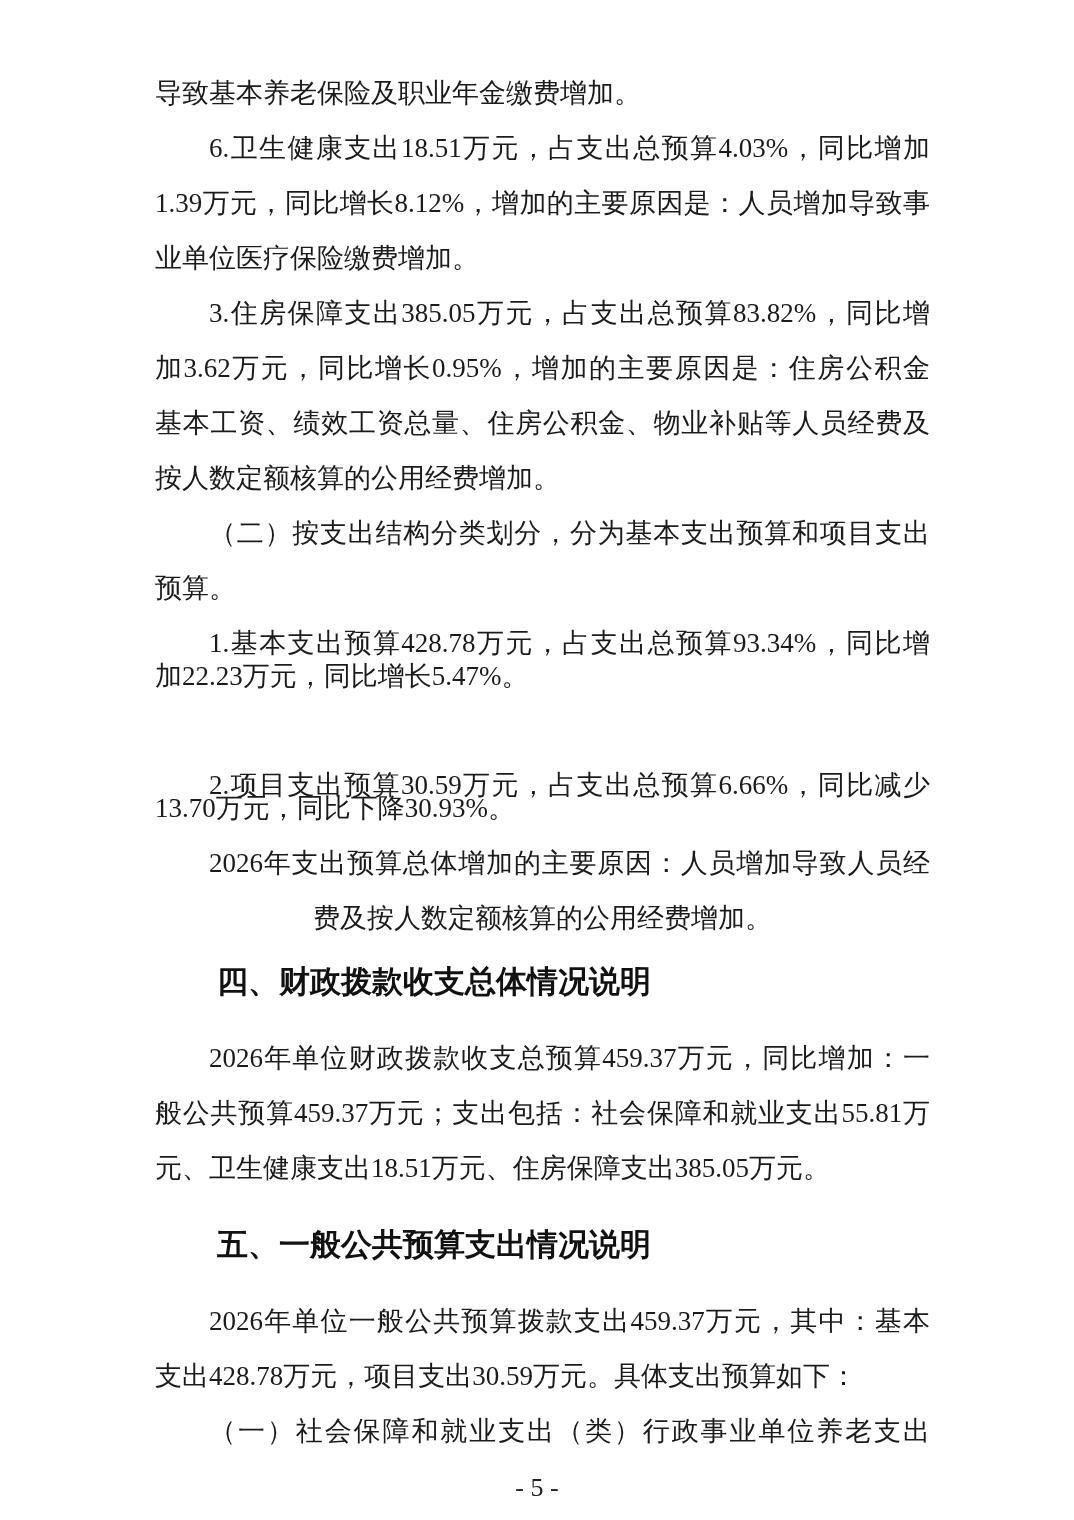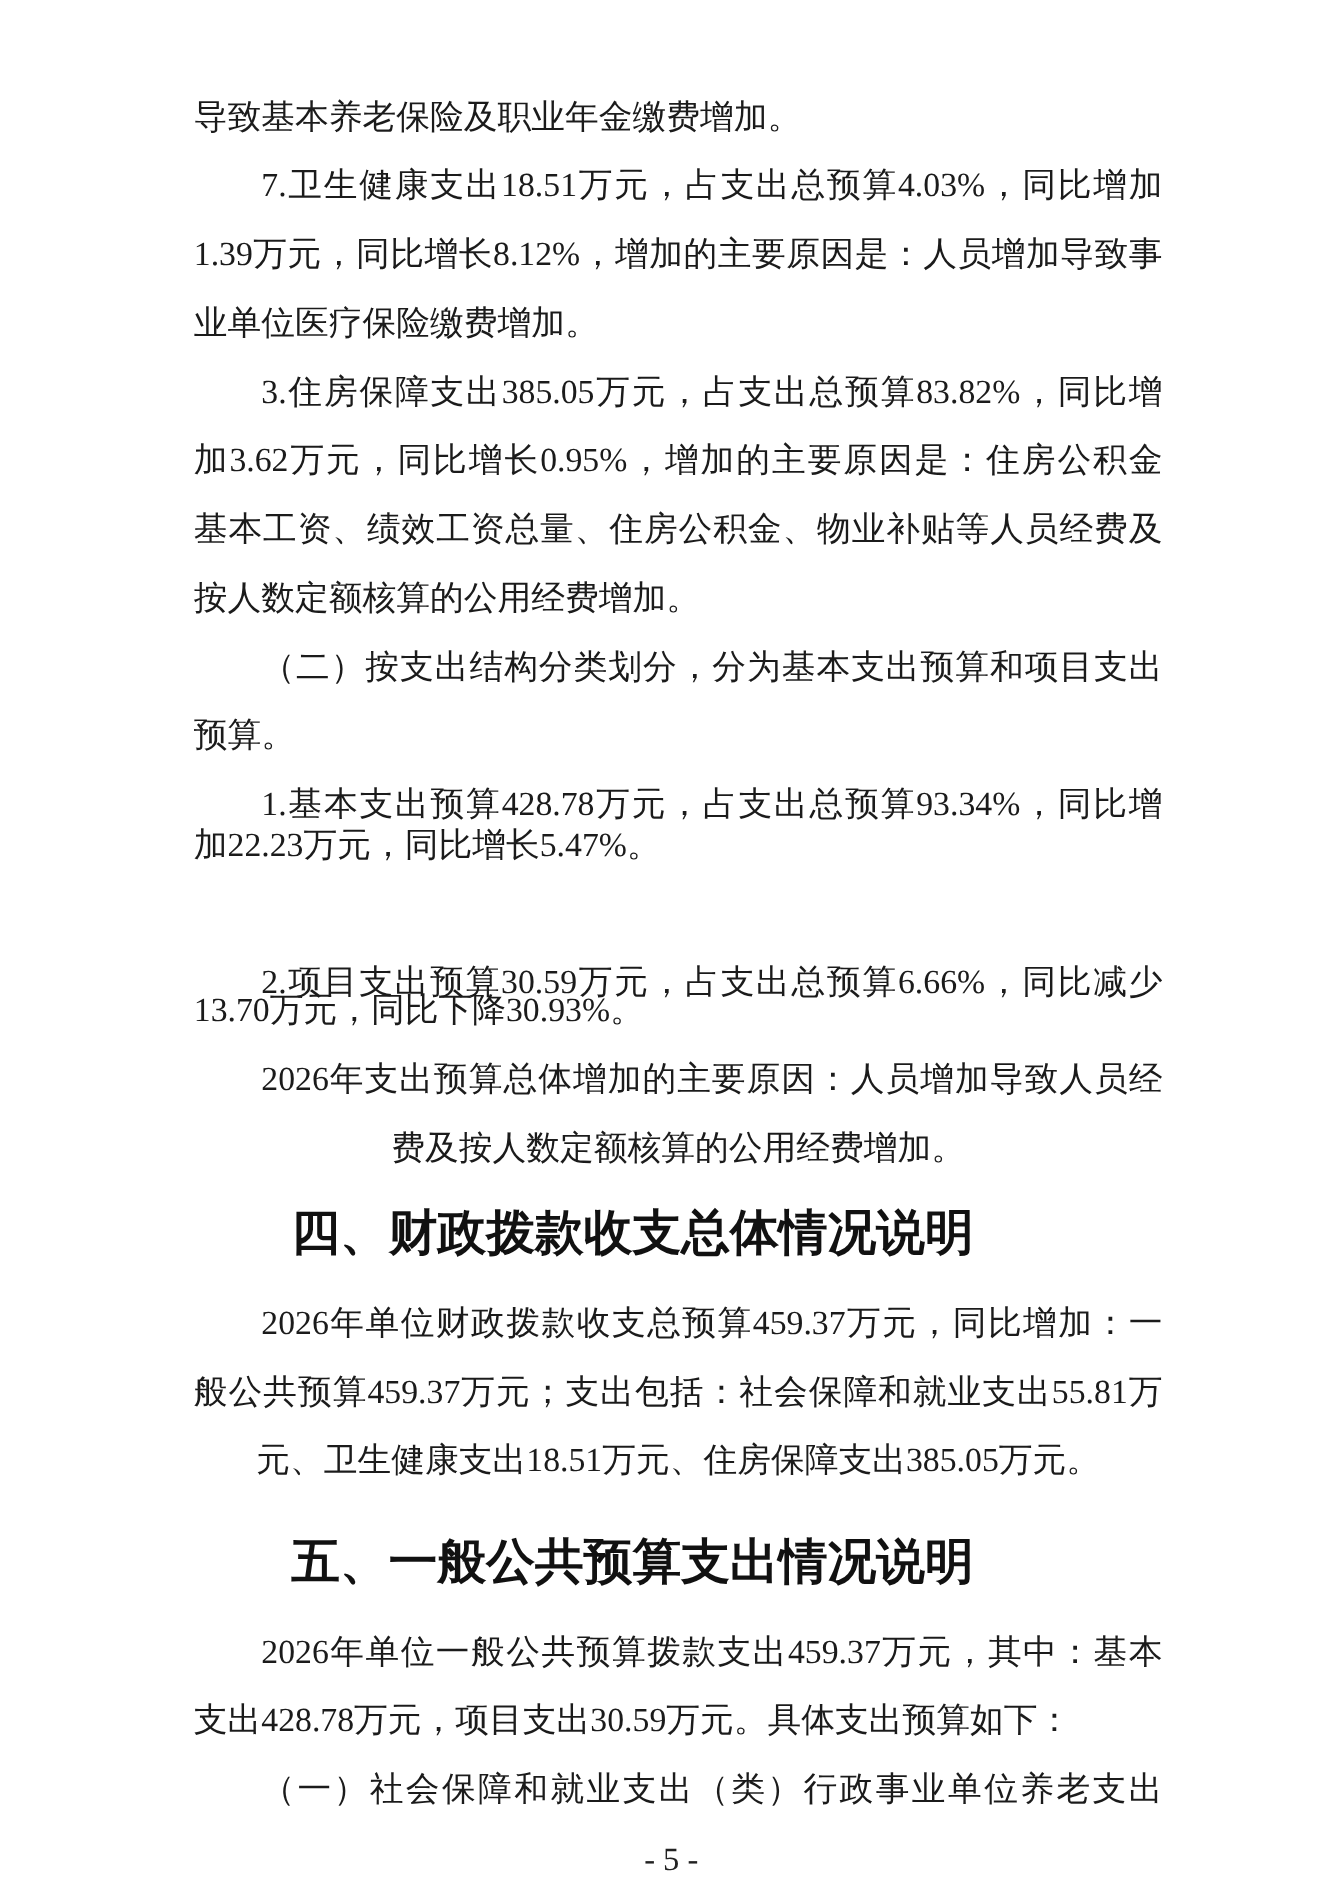--- a/index.html
+++ b/index.html
@@ -29,59 +29,59 @@
   .line.stretch {
     text-align: justify;
     text-align-last: justify;
   }
   .line.indent {
     text-indent: 2em;
   }
   .line.heading {
     font-family: "Liberation Sans", "DejaVu Sans", sans-serif;
     font-weight: 700;
-    font-size: 39px;
+    font-size: 31px;
     color: #111111;
     height: 44px;
   }
   .footer {
     position: absolute;
     left: 0;
     top: 1473px;
     width: 1074px;
     text-align: center;
     font-family: "Liberation Serif", "DejaVu Serif", serif;
     font-size: 26px;
     color: #222222;
   }
 </style>
 </head>
 <body>
 
 <div class="page">
   <div id="content">
       <div class="line" style="top: 77px;">导致基本养老保险及职业年金缴费增加。</div>
-      <div class="line indent stretch" style="top: 132px;">7.卫生健康支出18.51万元，占支出总预算4.03%，同比增加</div>
+      <div class="line indent stretch" style="top: 132px;">6.卫生健康支出18.51万元，占支出总预算4.03%，同比增加</div>
       <div class="line stretch" style="top: 187px;">1.39万元，同比增长8.12%，增加的主要原因是：人员增加导致事</div>
       <div class="line" style="top: 242px;">业单位医疗保险缴费增加。</div>
       <div class="line indent stretch" style="top: 297px;">3.住房保障支出385.05万元，占支出总预算83.82%，同比增</div>
       <div class="line stretch" style="top: 352px;">加3.62万元，同比增长0.95%，增加的主要原因是：住房公积金</div>
       <div class="line stretch" style="top: 407px;">基本工资、绩效工资总量、住房公积金、物业补贴等人员经费及</div>
       <div class="line" style="top: 462px;">按人数定额核算的公用经费增加。</div>
       <div class="line indent stretch" style="top: 517px;">（二）按支出结构分类划分，分为基本支出预算和项目支出</div>
       <div class="line" style="top: 572px;">预算。</div>
       <div class="line indent stretch" style="top: 627px;">1.基本支出预算428.78万元，占支出总预算93.34%，同比增</div>
       <div class="line" style="top: 660px;">加22.23万元，同比增长5.47%。</div>
       <div class="line indent stretch" style="top: 737px; margin-top: 32px;">2.项目支出预算30.59万元，占支出总预算6.66%，同比减少</div>
       <div class="line" style="top: 792px;">13.70万元，同比下降30.93%。</div>
       <div class="line indent stretch" style="top: 847px;">2026年支出预算总体增加的主要原因：人员增加导致人员经</div>
       <div class="line" style="top: 902px; text-align: center;">费及按人数定额核算的公用经费增加。</div>
       <div class="line heading indent" style="top: 963px;">四、财政拨款收支总体情况说明</div>
       <div class="line indent stretch" style="top: 1042px;">2026年单位财政拨款收支总预算459.37万元，同比增加：一</div>
       <div class="line stretch" style="top: 1097px;">般公共预算459.37万元；支出包括：社会保障和就业支出55.81万</div>
-      <div class="line" style="top: 1152px; text-align: center;">元、卫生健康支出18.51万元、住房保障支出385.05万元。</div>
+      <div class="line" style="top: 1152px;">元、卫生健康支出18.51万元、住房保障支出385.05万元。</div>
       <div class="line heading indent" style="top: 1226px;">五、一般公共预算支出情况说明</div>
       <div class="line indent stretch" style="top: 1305px;">2026年单位一般公共预算拨款支出459.37万元，其中：基本</div>
       <div class="line" style="top: 1360px;">支出428.78万元，项目支出30.59万元。具体支出预算如下：</div>
       <div class="line indent stretch" style="top: 1415px;">（一）社会保障和就业支出（类）行政事业单位养老支出</div>
     </div>
   <div class="footer">- 5 -</div>
 </div>
 
 </body></html>

